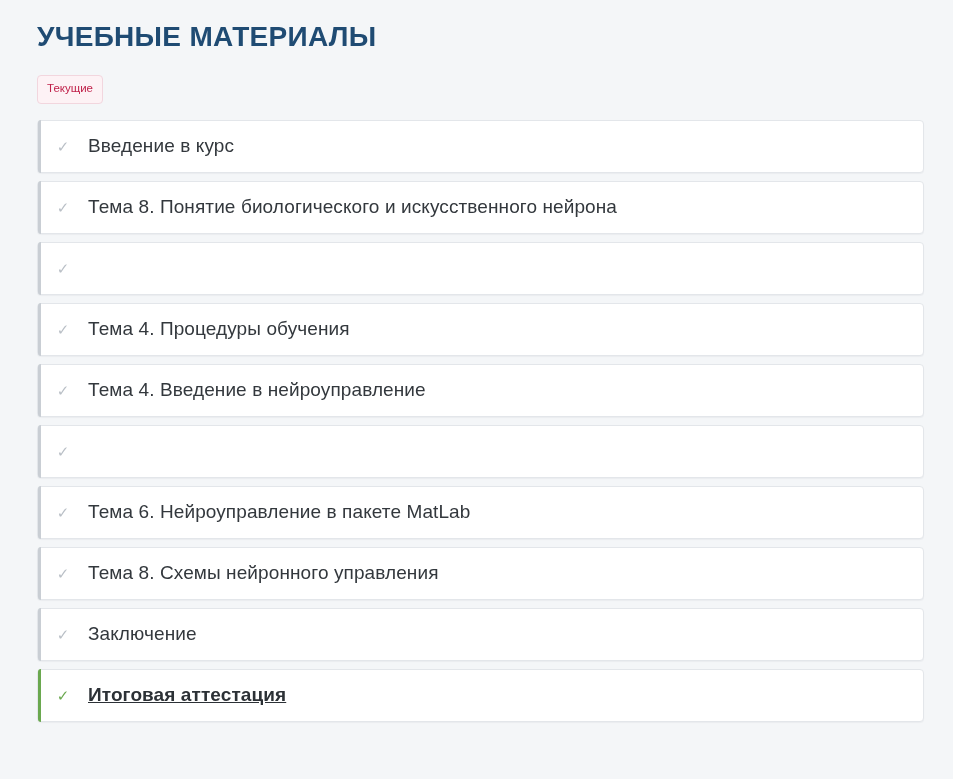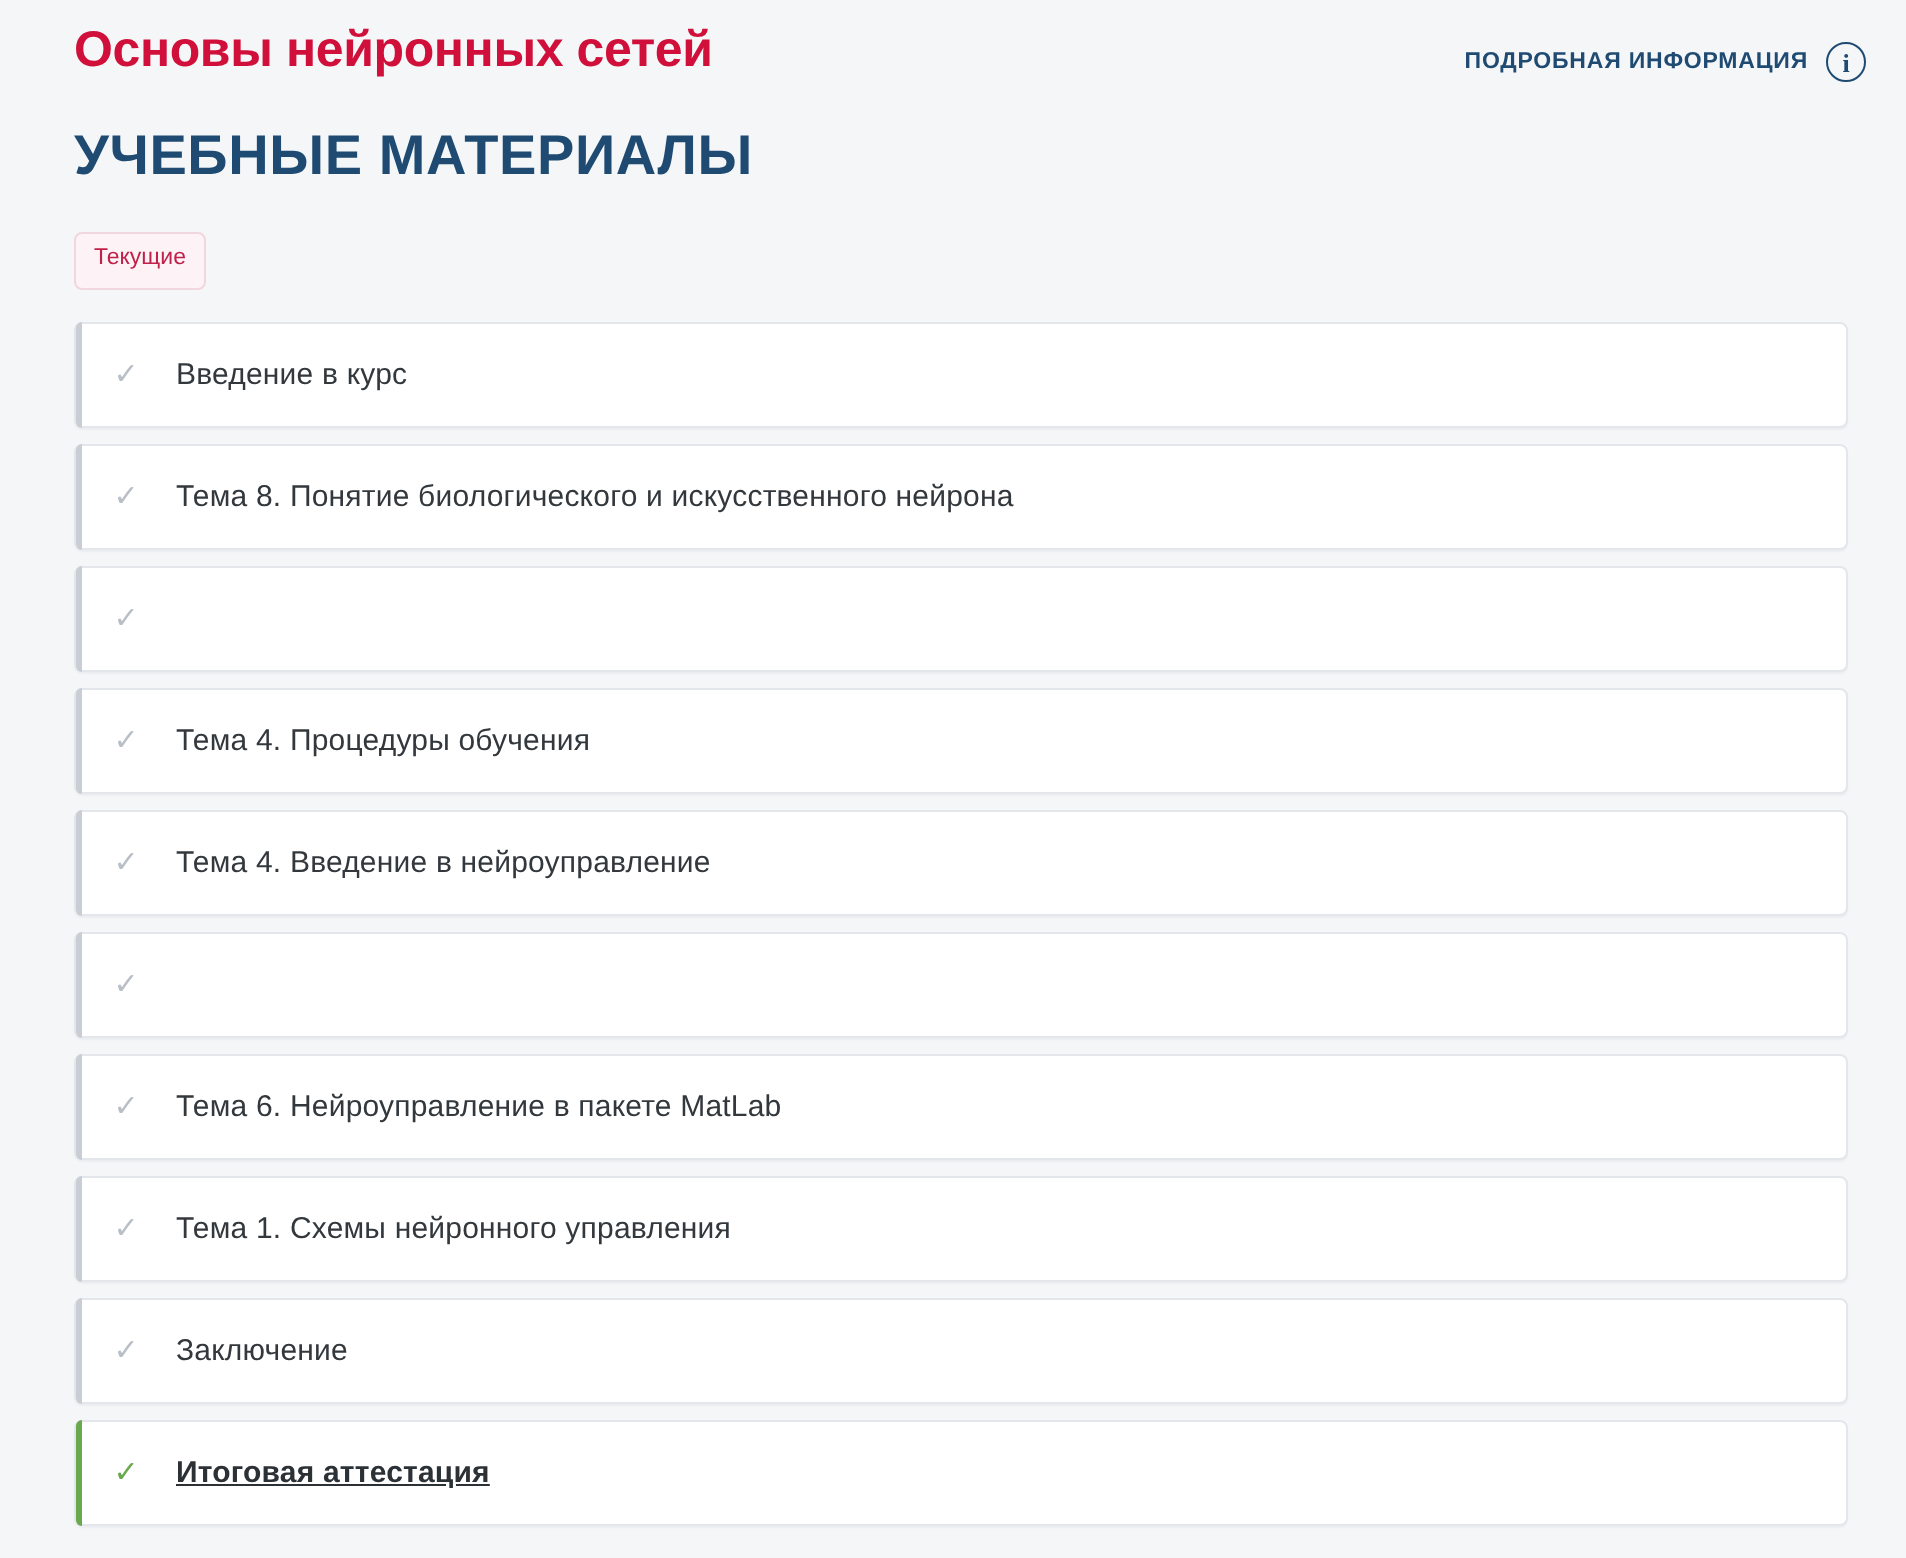--- a/index.html
+++ b/index.html
@@ -129,39 +129,31 @@
     flex: 0 0 16px;
     margin-right: 17px;
     font-size: 15px;
     line-height: 1;
     color: #b9bfc6;
     text-align: center;
   }
   .lesson-row.done .check { color: #6aa84f; }
 
   .lesson-title {
-    font-size: 15px;
+    font-size: 19px;
     color: #33383d;
     letter-spacing: 0.1px;
   }
   .lesson-row.done .lesson-title { font-weight: bold; color: #2c3136; text-decoration: underline; }
 </style>
 </head>
 <body>
 
 <div class="page">
 
-  <div class="header">
-    <h1 class="course-title">Основы нейронных сетей</h1>
-
-    <div class="info-link">
-      <span class="info-link-label">ПОДРОБНАЯ ИНФОРМАЦИЯ</span>
-      <span class="info-icon">i</span>
-    </div>
-  </div>
 
   <h2 class="section-title">УЧЕБНЫЕ МАТЕРИАЛЫ</h2>
 
   <div class="tabs">
     <div class="tab">Текущие</div>
   </div>
 
   <div class="lesson-list">
 
   <div class="lesson-row">
@@ -185,21 +177,21 @@
       </div>
       <div class="lesson-row">
         <span class="check">✓</span>
       </div>
       <div class="lesson-row">
         <span class="check">✓</span>
         <span class="lesson-title">Тема 6. Нейроуправление в пакете MatLab</span>
       </div>
       <div class="lesson-row">
         <span class="check">✓</span>
-        <span class="lesson-title">Тема 1. Схемы нейронного управления</span>
+        <span class="lesson-title">Тема 8. Схемы нейронного управления</span>
       </div>
       <div class="lesson-row">
         <span class="check">✓</span>
         <span class="lesson-title">Заключение</span>
       </div>
       <div class="lesson-row done">
         <span class="check">✓</span>
         <span class="lesson-title">Итоговая аттестация</span>
       </div>
     </div>

